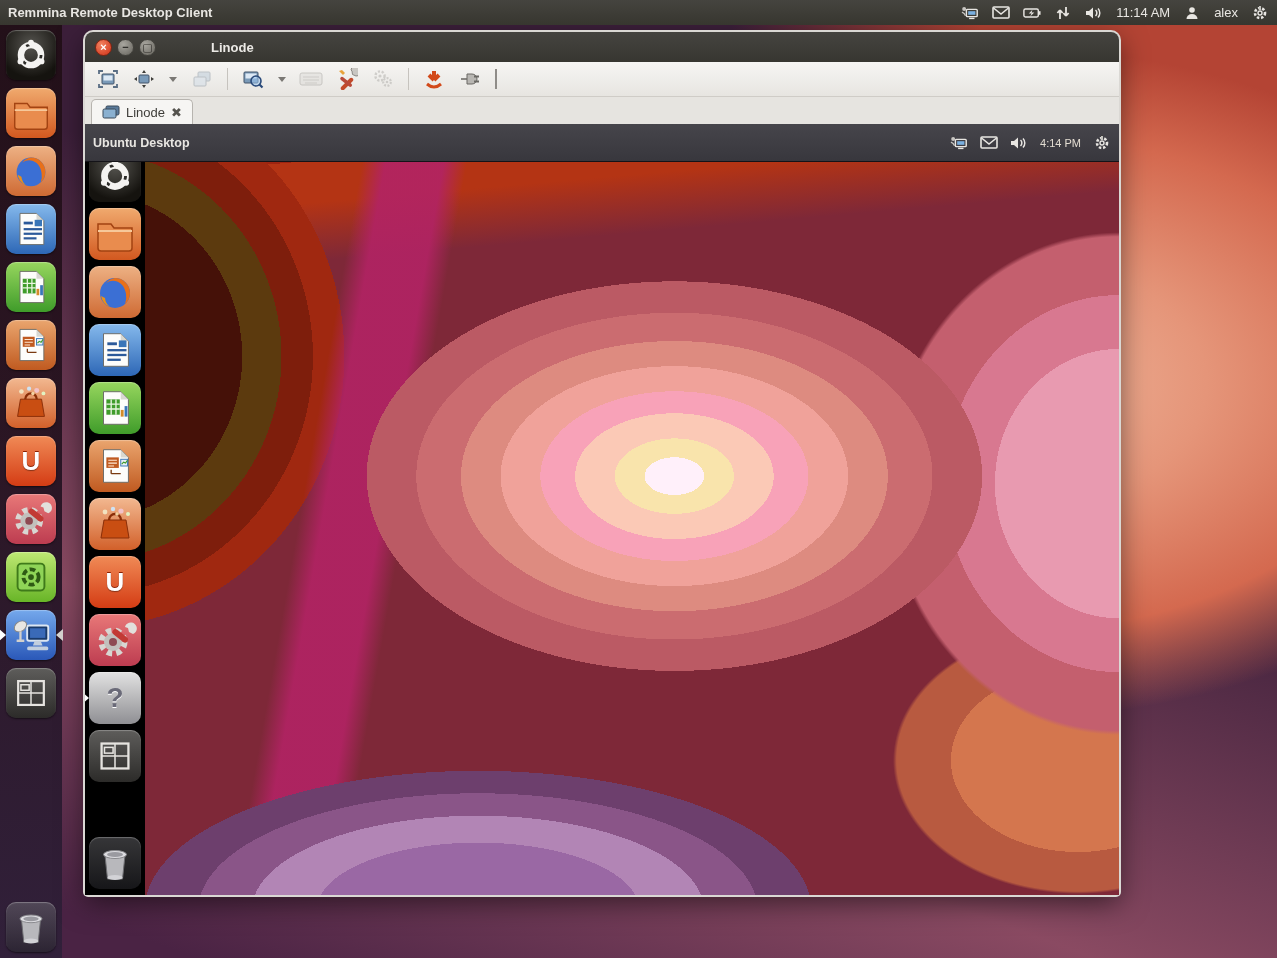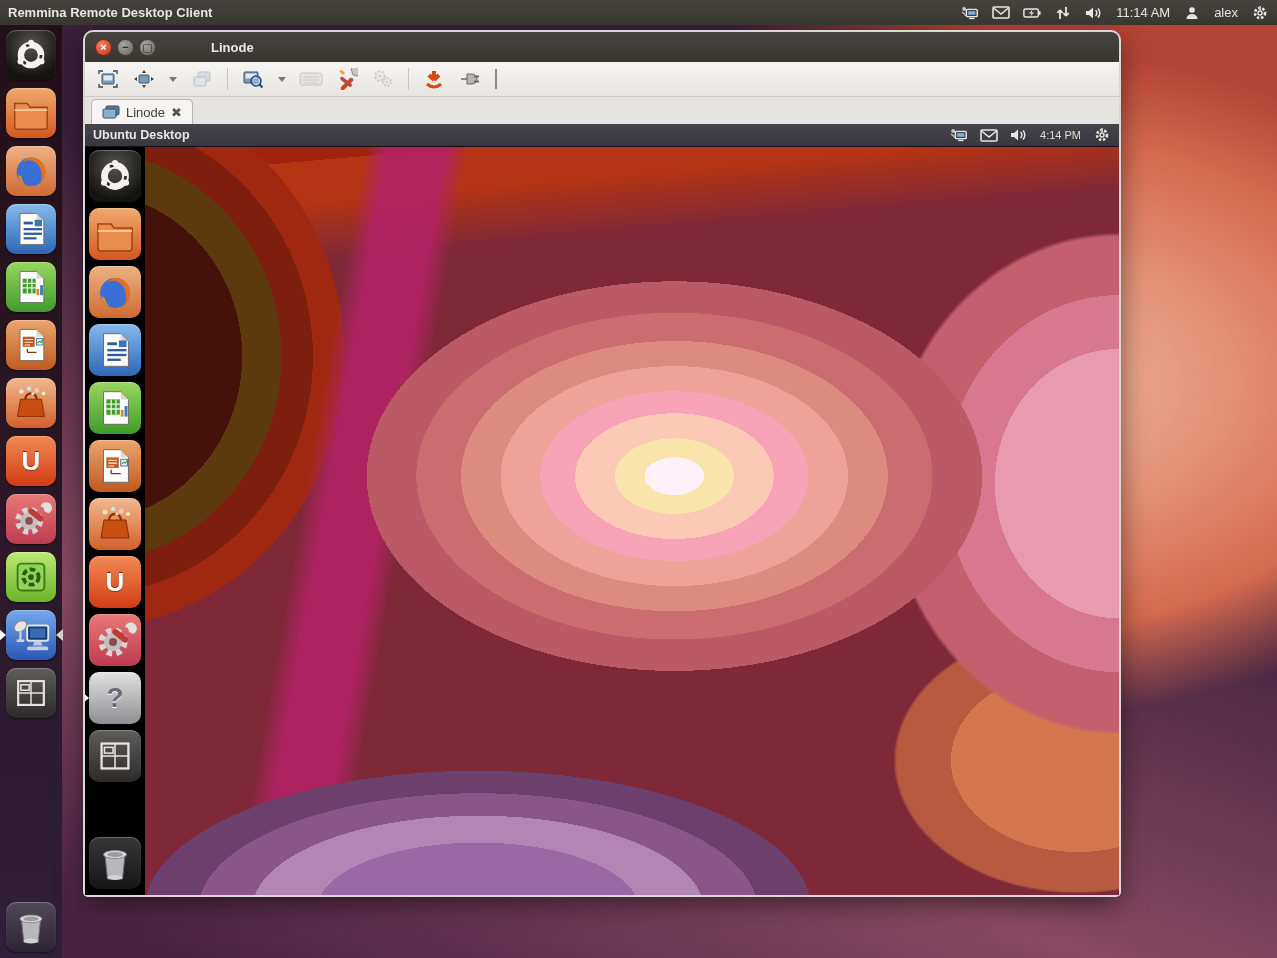--- a/index.html
+++ b/index.html
@@ -85,21 +85,21 @@
   
   .tabrow { height:27px; background:#e6e4e0; display:flex; align-items:flex-end; padding-left:6px; }
   .tab { height:25px; background:#f6f5f3; border:1px solid #b7b4af; border-bottom:none;
     border-radius:5px 5px 0 0; display:flex; align-items:center; gap:6px;
     padding:0 10px; font-size:13px; color:#3e3d39; }
   .tab .tlabel { }
   .tab .tclose { font-size:13px; font-weight:bold; color:#55534e; }
 
   
   .viewport { flex:1; position:relative; overflow:hidden; background:#000; }
-  .r-panel { position:absolute; left:0; top:0; right:0; height:23px;
+  .r-panel { position:absolute; left:0; top:0; right:0; height:38px;
     background:linear-gradient(#46454b,#38373d); color:#e8e6e2;
     display:flex; align-items:center; padding:0 8px; z-index:10;
     border-bottom:1px solid #141318; }
   .r-panel .r-title { font-weight:bold; font-size:12.5px; }
   .r-panel .tray { margin-left:auto; display:flex; align-items:center; gap:12px; }
   .r-panel .clock { font-size:11px; color:#e3ddd2; }
 
   .r-wall { position:absolute; left:0; top:23px; right:0; bottom:0;
     background-color:#7e2838;
     background-image:

